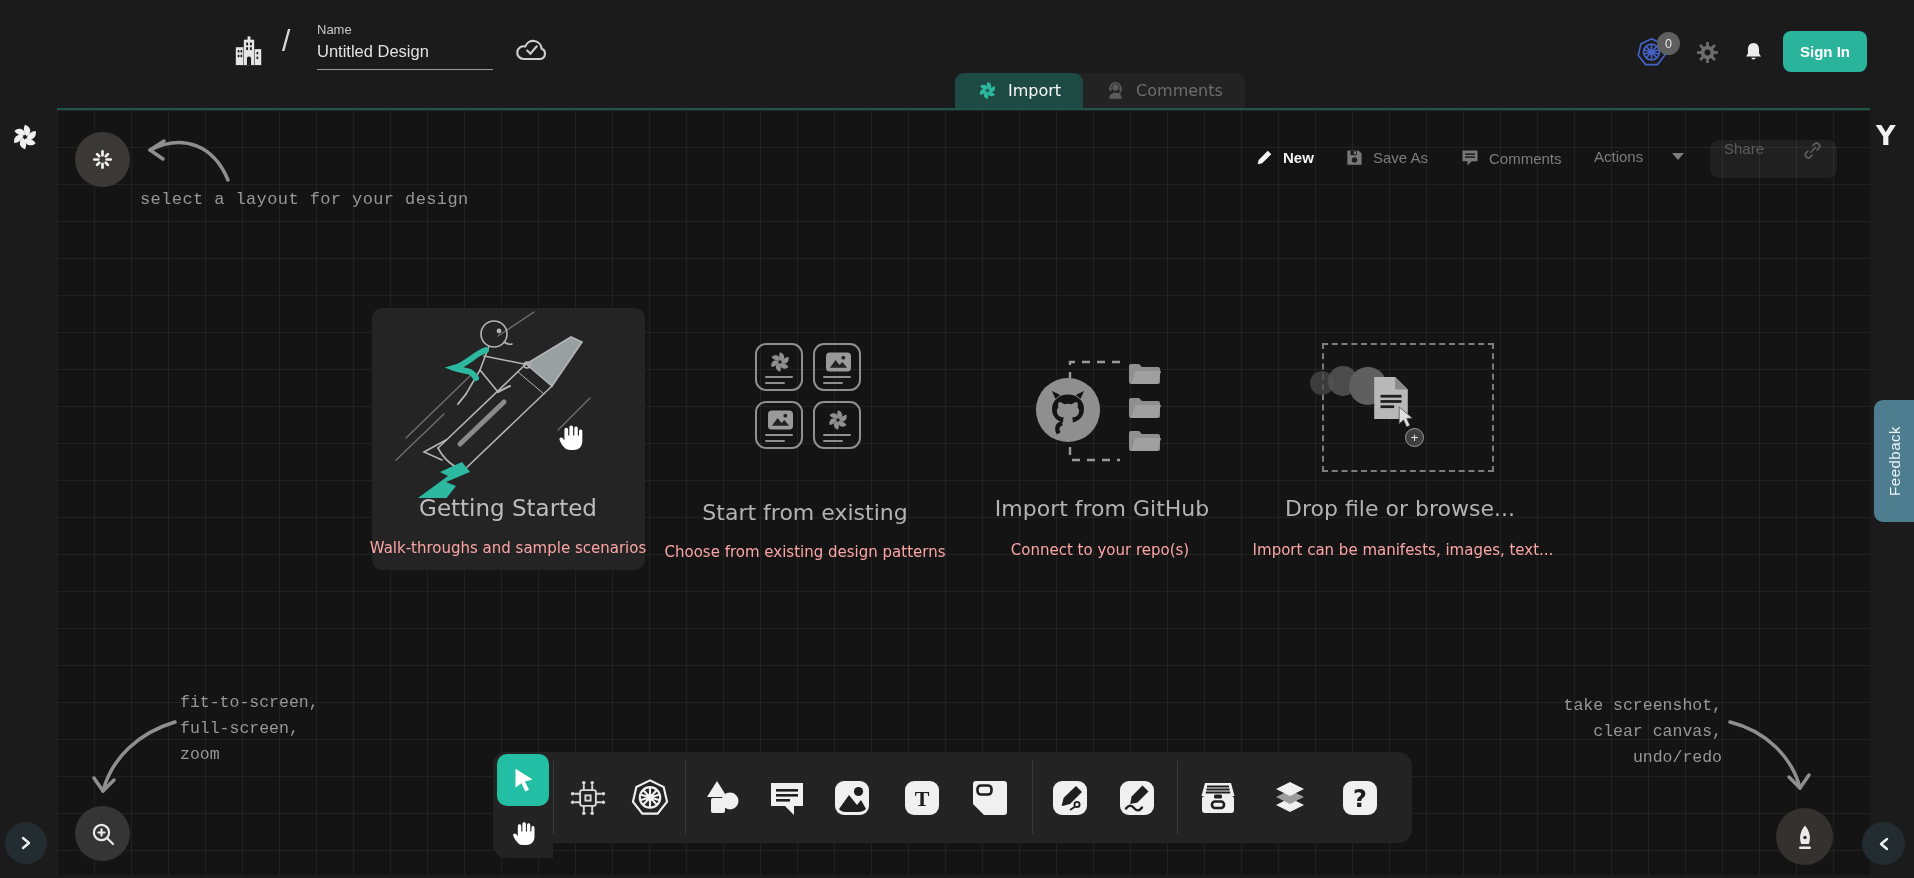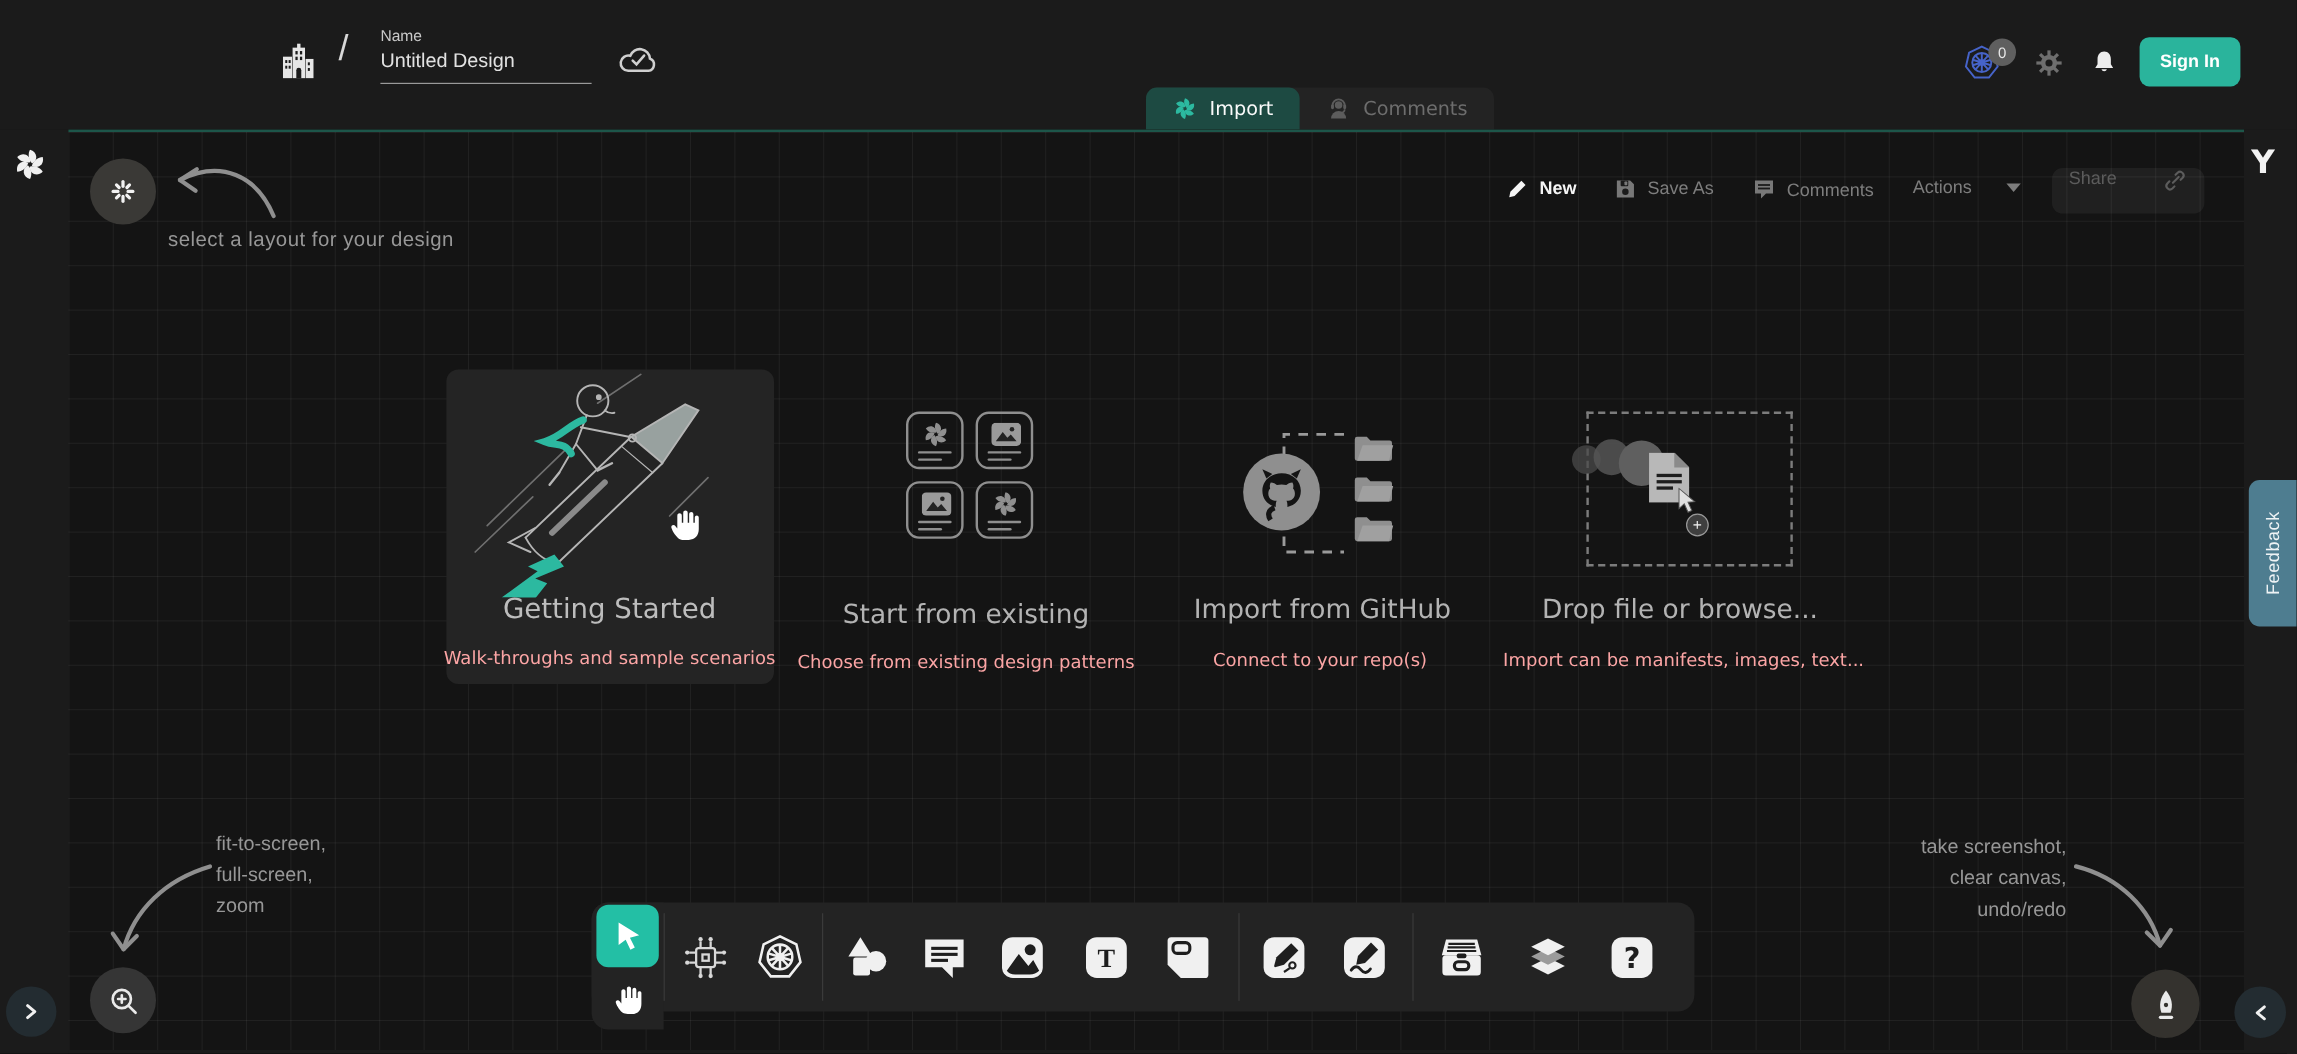--- a/index.html
+++ b/index.html
@@ -39,21 +39,21 @@
       background-image:linear-gradient(rgba(255,255,255,0.055) 1px,transparent 1px),
                        linear-gradient(90deg,rgba(255,255,255,0.055) 1px,transparent 1px);
       background-size:37px 37px;}
   .ctb-item{position:absolute;top:148px;display:flex;align-items:center;gap:9px;cursor:pointer;}
   .ctb-item span{font-size:15px;color:#7d7d7d;}
   .ctb-item.primary span{color:#f5f5f5;font-weight:bold;}
   .caret{width:0;height:0;border-left:6px solid transparent;border-right:6px solid transparent;border-top:7px solid #7d7d7d;margin-left:20px;}
   .share-btn{position:absolute;left:1710px;top:140px;width:127px;height:38px;border-radius:9px;background:rgba(255,255,255,0.055);
       display:flex;justify-content:space-between;padding:0 14px;box-sizing:border-box;cursor:pointer;}
   .share-btn span{color:#5c5c5c;font-size:15px;}
-  .hint{color:#979797;font-family:Liberation Sans, sans-serif;}
+  .hint{color:#979797;font-family:Liberation Mono, monospace;}
   .circle-btn{position:absolute;border:none;border-radius:50%;cursor:pointer;display:flex;align-items:center;justify-content:center;padding:0;}
   
   .card-title{position:absolute;transform:translateX(-50%);color:#b3b3b3;font-size:22px;white-space:nowrap;
       font-family:"DejaVu Sans",sans-serif;}
   .card-sub{position:absolute;transform:translateX(-50%);color:#fca5a5;font-size:15px;white-space:nowrap;
       font-family:"DejaVu Sans",sans-serif;}
   .gs-card{position:absolute;left:372px;top:308px;width:273px;height:262px;background:#242424;border-radius:10px;cursor:pointer;}
   .tile{width:48px;height:48px;border:2px solid #8f8f8f;border-radius:11px;box-sizing:border-box;position:relative;}
   .tile svg.pic{position:absolute;left:11px;top:5px;}
   .tile .l1,.tile .l2{position:absolute;left:8px;height:2px;background:#8f8f8f;border-radius:1px;}

